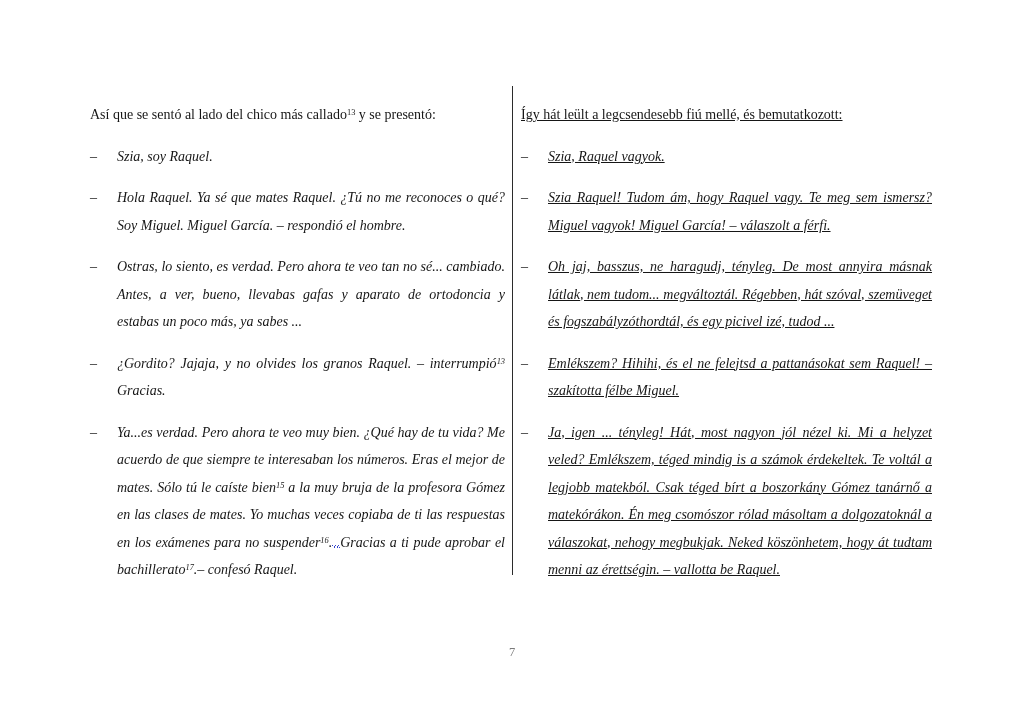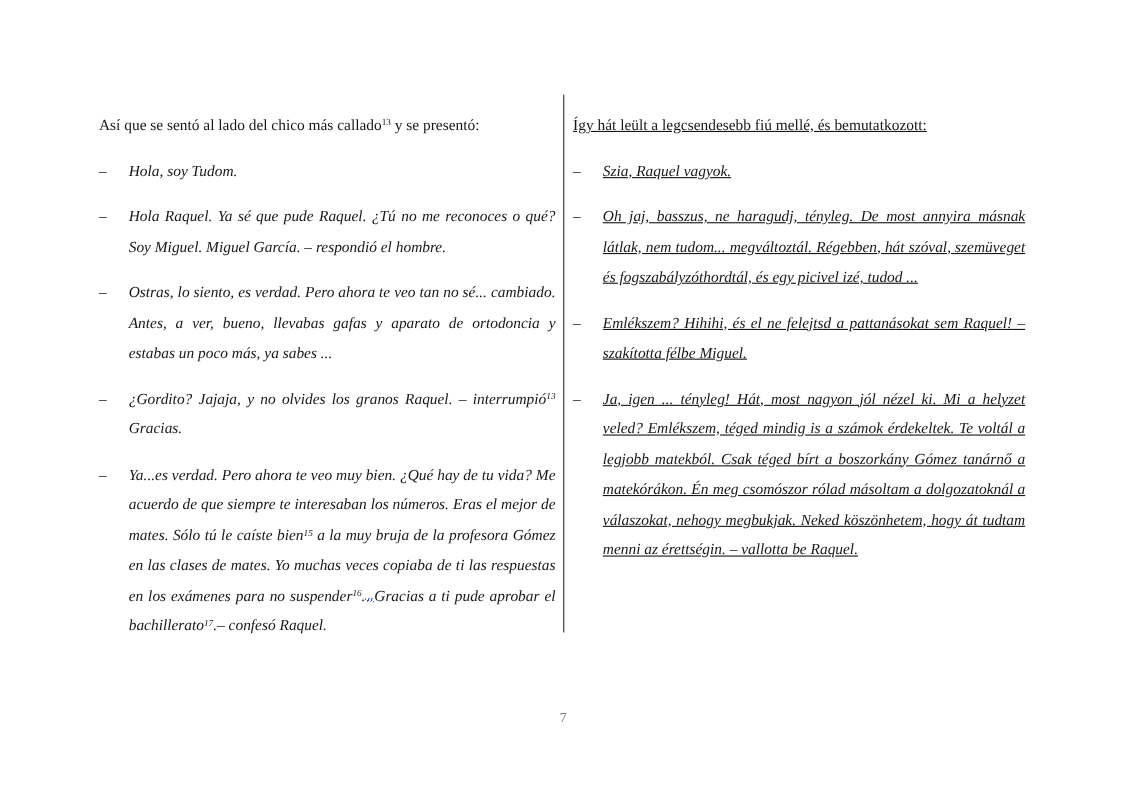--- a/index.html
+++ b/index.html
@@ -78,29 +78,30 @@
   }
 </style>
 </head>
 <body>
 
 <div class="page">
 
   <div class="columns">
     <div class="col left">
         <p class="para narration"><span>Así que se sentó al lado del chico más callado</span><sup class="fnref">13</sup><span> y se presentó:</span></p>
-        <p class="para dialogue"><span class="dash">–</span><span>Hola, soy Tudom.</span></p>
-        <p class="para dialogue"><span class="dash">–</span><span>Hola Raquel. Ya sé que pude Raquel. ¿Tú no me reconoces o qué? Soy Miguel. Miguel García. – respondió el hombre.</span></p>
+        <p class="para dialogue"><span class="dash">–</span><span>Szia, soy Raquel.</span></p>
+        <p class="para dialogue"><span class="dash">–</span><span>Hola Raquel. Ya sé que mates Raquel. ¿Tú no me reconoces o qué? Soy Miguel. Miguel García. – respondió el hombre.</span></p>
         <p class="para dialogue"><span class="dash">–</span><span>Ostras, lo siento, es verdad. Pero ahora te veo tan no sé... cambiado. Antes, a ver, bueno, llevabas gafas y aparato de ortodoncia y estabas un poco más, ya sabes ...</span></p>
         <p class="para dialogue"><span class="dash">–</span><span>¿Gordito? Jajaja, y no olvides los granos Raquel. – interrumpió</span><sup class="fnref">13</sup><span> Gracias.</span></p>
         <p class="para dialogue"><span class="dash">–</span><span>Ya...es verdad. Pero ahora te veo muy bien. ¿Qué hay de tu vida? Me acuerdo de que siempre te interesaban los números. Eras el mejor de mates. Sólo tú le caíste bien</span><sup class="fnref">15</sup><span> a la muy bruja de la profesora Gómez en las clases de mates. Yo muchas veces copiaba de ti las respuestas en los exámenes para no suspender</span><sup class="fnref">16</sup><span>.</span><span class="squiggle"></span><span>Gracias a ti pude aprobar el bachillerato</span><sup class="fnref">17</sup><span>.– confesó Raquel.</span></p>
       </div>
     <div class="col right">
         <p class="para narration"><span>Így hát leült a legcsendesebb fiú mellé, és bemutatkozott:</span></p>
         <p class="para dialogue"><span class="dash">–</span><span>Szia, Raquel vagyok.</span></p>
+        <p class="para dialogue"><span class="dash">–</span><span>Szia Raquel! Tudom ám, hogy Raquel vagy. Te meg sem ismersz? Miguel vagyok! Miguel García! – válaszolt a férfi.</span></p>
         <p class="para dialogue"><span class="dash">–</span><span>Oh jaj, basszus, ne haragudj, tényleg. De most annyira másnak látlak, nem tudom... megváltoztál. Régebben, hát szóval, szemüveget és fogszabályzóthordtál, és egy picivel izé, tudod ...</span></p>
         <p class="para dialogue"><span class="dash">–</span><span>Emlékszem? Hihihi, és el ne felejtsd a pattanásokat sem Raquel! – szakította félbe Miguel.</span></p>
         <p class="para dialogue"><span class="dash">–</span><span>Ja, igen ... tényleg! Hát, most nagyon jól nézel ki. Mi a helyzet veled? Emlékszem, téged mindig is a számok érdekeltek. Te voltál a legjobb matekból. Csak téged bírt a boszorkány Gómez tanárnő a matekórákon. Én meg csomószor rólad másoltam a dolgozatoknál a válaszokat, nehogy megbukjak. Neked köszönhetem, hogy át tudtam menni az érettségin. – vallotta be Raquel.</span></p>
       </div>
   </div>
 
   <div class="divider"></div>
 
   <div class="page-number">7</div>
 

